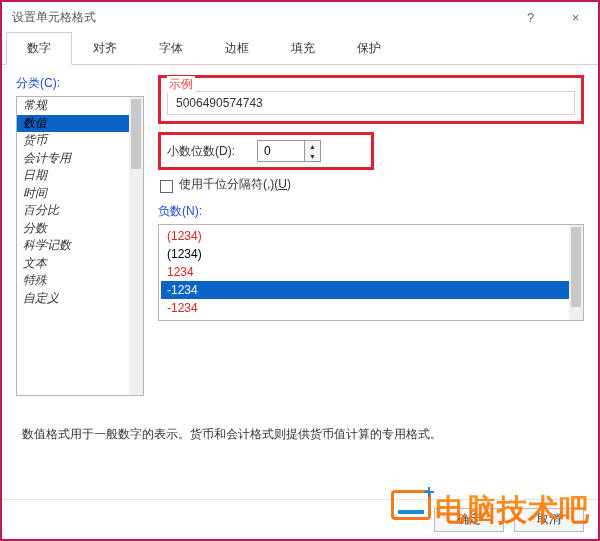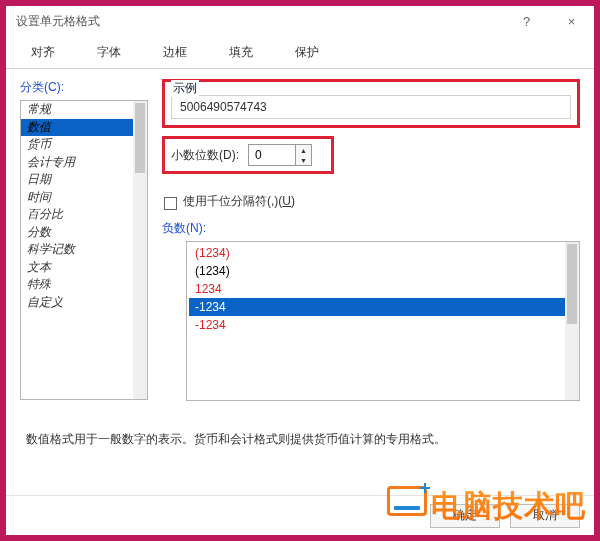--- a/index.html
+++ b/index.html
@@ -1,17 +1,17 @@
 <!DOCTYPE html>
 <html><head>
 <meta charset="utf-8">
 <style>
   * { box-sizing: border-box; font-family: "Microsoft YaHei", "SimSun", sans-serif; }
   body { margin: 0; background: #fff; width: 600px; height: 541px; overflow: hidden; font-size: 12px; color: #333; }
-  .window { width: 600px; height: 541px; border: 6px solid #be185d; display: flex; flex-direction: column; position: relative; }
+  .window { width: 600px; height: 541px; border: 2px solid #be185d; display: flex; flex-direction: column; position: relative; }
 
   
   .titlebar { height: 30px; display: flex; align-items: center; padding-left: 10px; color: #555; }
   .titlebar .spacer { flex: 1; }
   .titlebar .btn { width: 45px; height: 30px; display: flex; align-items: center; justify-content: center; color: #666; font-size: 13px; }
 
   
   .tabs { display: flex; border-bottom: 1px solid #d0d0d0; padding-left: 4px; }
   .tab { padding: 7px 20px; color: #333; cursor: pointer; border: 1px solid transparent; margin-bottom: -1px; background: transparent; }
   .tab.active { border-color: #d0d0d0; border-bottom-color: #fff; background: #fff; }
@@ -27,34 +27,34 @@
   .listbox .scrollbar { position: absolute; right: 0; top: 0; bottom: 0; width: 14px; background: #f0f0f0; }
   .listbox .scrollbar .thumb { position: absolute; left: 2px; right: 2px; top: 2px; height: 70px; background: #c8c8c8; }
   .listbox ul { list-style: none; margin: 0; padding: 0; font-style: italic; }
   .listbox li { padding: 1px 6px; cursor: default; line-height: 15.5px; }
   .listbox li.selected { background: #0a64c8; color: #000000; }
 
   .col-right { flex: 1; display: flex; flex-direction: column; }
 
   .redbox { border: 3px solid #d23; background: #fff; }
   .sample-group { padding: 0 6px 6px 6px; margin-bottom: 8px; }
-  .sample-label { position: relative; top: -2px; background: #fff; display: inline-block; color:#0f172a; padding: 0 2px;}
+  .sample-label { position: relative; top: -2px; background: #fff; display: inline-block; color:#ef4444; padding: 0 2px;}
   .sample-value { border: 1px solid #d0d0d0; padding: 4px 8px; font-size: 12px; margin-top: -4px;}
 
-  .decimal-row { display: flex; align-items: center; padding: 5px 6px; gap: 9px; margin-bottom: 19px; width: 172px;}
+  .decimal-row { display: flex; align-items: center; padding: 5px 6px; gap: 22px; margin-bottom: 6px; width: 216px;}
   .spinner { display: flex; align-items: stretch; border: 1px solid #999; height: 22px; }
   .spinner input { border: none; width: 46px; padding: 0 6px; font-size: 12px; outline: none; }
   .spinner .buttons { width: 16px; display: flex; flex-direction: column; border-left: 1px solid #999; }
   .spinner .buttons span { flex:1; display:flex; align-items:center; justify-content:center; font-size:7px; background:#f6f6f6; }
 
   .check-row { display: flex; align-items: flex-end; gap: 6px; margin-bottom: 10px; padding-left: 2px;}
   .check-box { width: 13px; height: 13px; border: 1px solid #666; }
   .u-hotkey { text-decoration: underline; }
 
-  .negbox { border: 1px solid #b6b6b6; height: 160px; position: relative; overflow: hidden; margin-left: 24px; }
+  .negbox { border: 1px solid #b6b6b6; height: 97px; position: relative; overflow: hidden; }
   .negbox .scrollbar { position: absolute; right: 0; top: 0; bottom: 0; width: 14px; background: #f0f0f0; }
   .negbox .thumb { position: absolute; left:2px; right:2px; top:2px; height:80px; background:#c8c8c8; }
   .negbox ul { list-style: none; margin: 0; padding: 2px 2px; }
   .negbox li { padding: 1px 6px; line-height: 16px; }
   .negbox li.sel { background: #0a64c8; }
   .clr-red   { color: #d22; }
   .clr-black { color: #000; }
   .clr-white { color: #fff; }
 
   .desc { margin-top: 30px; color: #333; margin-left: 6px; }
@@ -79,20 +79,21 @@
 <div class="window">
 
   <div class="titlebar">
     <span>设置单元格格式</span>
     <span class="spacer"></span>
     <span class="btn">?</span>
     <span class="btn">×</span>
   </div>
 
   <div class="tabs">
+    <div class="tab active">数字</div>
     <div class="tab">对齐</div>
     <div class="tab">字体</div>
     <div class="tab">边框</div>
     <div class="tab">填充</div>
     <div class="tab">保护</div>
   </div>
 
   <div class="body">
     <div class="row1">
 

